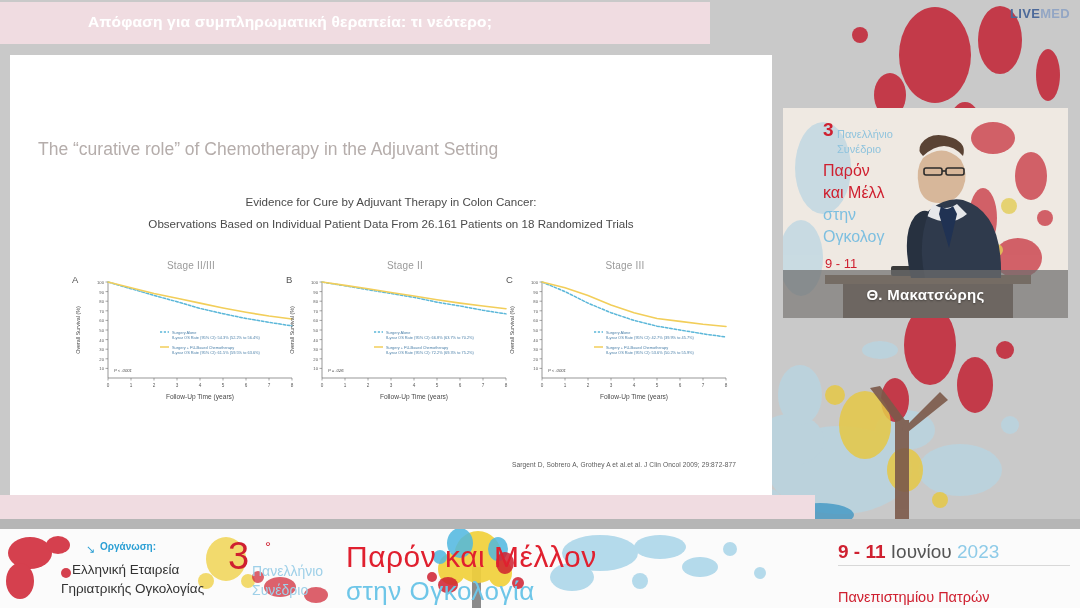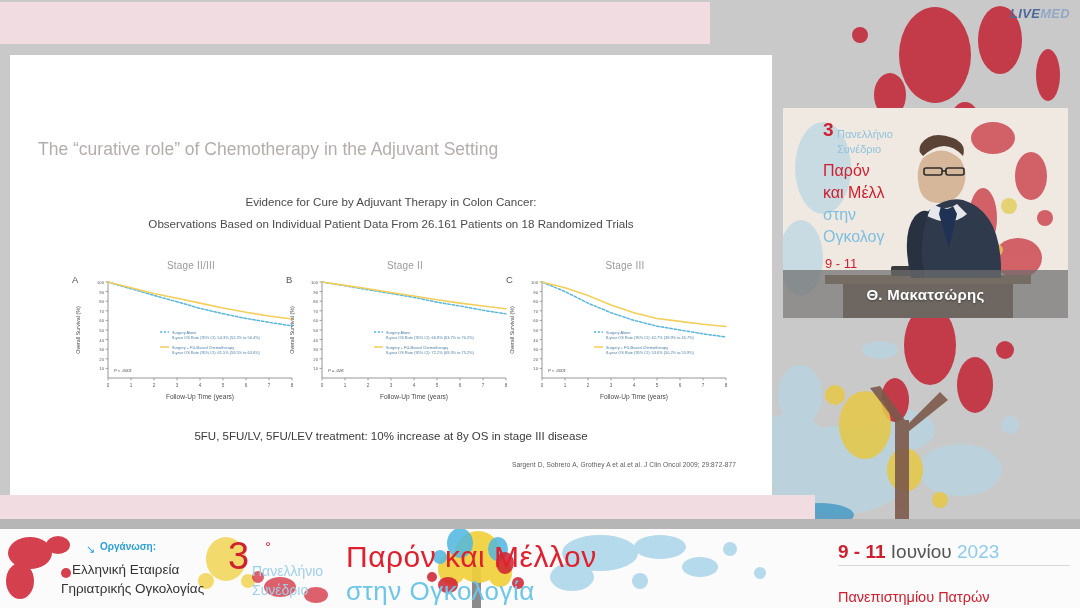--- a/index.html
+++ b/index.html
@@ -23,21 +23,21 @@
     background:#f0dce1;
   }
   #header-title {
     position:absolute; left:88px; top:13px;
     font-size:15.5px; font-weight:bold; color:#ffffff;
     letter-spacing:.2px; white-space:nowrap;
     text-shadow:0 0 1px rgba(255,255,255,.4);
   }
   #livemed-logo {
     position:absolute; right:10px; top:6px;
-    font-size:13px; font-weight:bold; letter-spacing:.3px;font-style:italic;
+    font-size:13px; font-weight:bold; letter-spacing:.3px;
   }
   #livemed-logo .lv-live { color:#4d6a9a; }
   #livemed-logo .lv-med  { color:#93a6c4; }
 
   
   #slide {
     position:absolute; left:10px; top:55px; width:762px; height:440px;
     background:#ffffff; z-index:2; overflow:hidden;
   }
   #slide-title {
@@ -192,20 +192,21 @@
     <path d="M902 430 L870 388 L880 386 L905 420 Z"></path>
     <path d="M902 430 L940 392 L948 400 L908 432 Z"></path>
   </g>
   <g fill="#2f8fc0" opacity=".7">
     <ellipse cx="820" cy="515" rx="34" ry="12"></ellipse>
   </g>
 </svg>
 
 <div id="header-bar">
   <div id="header-pink"></div>
+  <div id="header-title">Απόφαση για συμπληρωματική θεραπεία: τι νεότερο;</div>
   <div id="livemed-logo">
     <span class="lv-live">LIVE</span><span class="lv-med">MED</span>
   </div>
 </div>
 
 <div id="slide">
   <div id="slide-subtitle">The “curative role” of Chemotherapy in the Adjuvant Setting</div>
   <div id="evidence-1">Evidence for Cure by Adjuvant Therapy in Colon Cancer:</div>
   <div id="evidence-2">Observations Based on Individual Patient Data From 26.161  Patients on 18 Randomized Trials</div>
 
@@ -376,21 +377,20 @@
         <line x1="92" y1="58" x2="101" y2="58" stroke="#5bb7d9" stroke-width="1.5" stroke-dasharray="2.2 1.6"></line>
         <text x="104" y="59.6" font-family="Liberation Sans, sans-serif" font-size="3.9" fill="#4a7fa8">Surgery Alone</text>
         <text x="104" y="65" font-family="Liberation Sans, sans-serif" font-size="3.9" fill="#4a7fa8">8-year OS Rate (95% CI): 42.7% (39.9% to 45.7%)</text>
         <line x1="92" y1="73" x2="101" y2="73" stroke="#f2ce5a" stroke-width="1.5"></line>
         <text x="104" y="74.6" font-family="Liberation Sans, sans-serif" font-size="3.9" fill="#4a7fa8">Surgery + FU-Based Chemotherapy</text>
         <text x="104" y="80" font-family="Liberation Sans, sans-serif" font-size="3.9" fill="#4a7fa8">8-year OS Rate (95% CI): 53.6% (50.2% to 55.9%)</text>
         <text x="46" y="98" font-family="Liberation Sans, sans-serif" font-size="4.2" fill="#4a4a4a" font-style="italic">P &lt; .0001</text>
       </svg>
   </div>
 
-  <div id="summary-line">5FU, 5FU/LV, 5FU/LEV treatment: 10% increase at 8y OS in stage III disease</div>
   <div id="citation">Sargent D, Sobrero A, Grothey A et al.et al. J Clin Oncol 2009; 29:872-877</div>
 </div>
 
 <div id="lower-pink"></div>
 
 <div id="speaker-panel">
   <svg width="285" height="210" viewBox="0 0 285 210">
     <rect width="285" height="210" fill="#efe9e2"></rect>
     <g fill="#a9cfe2" opacity=".55">
       <ellipse cx="40" cy="60" rx="28" ry="46"></ellipse>

